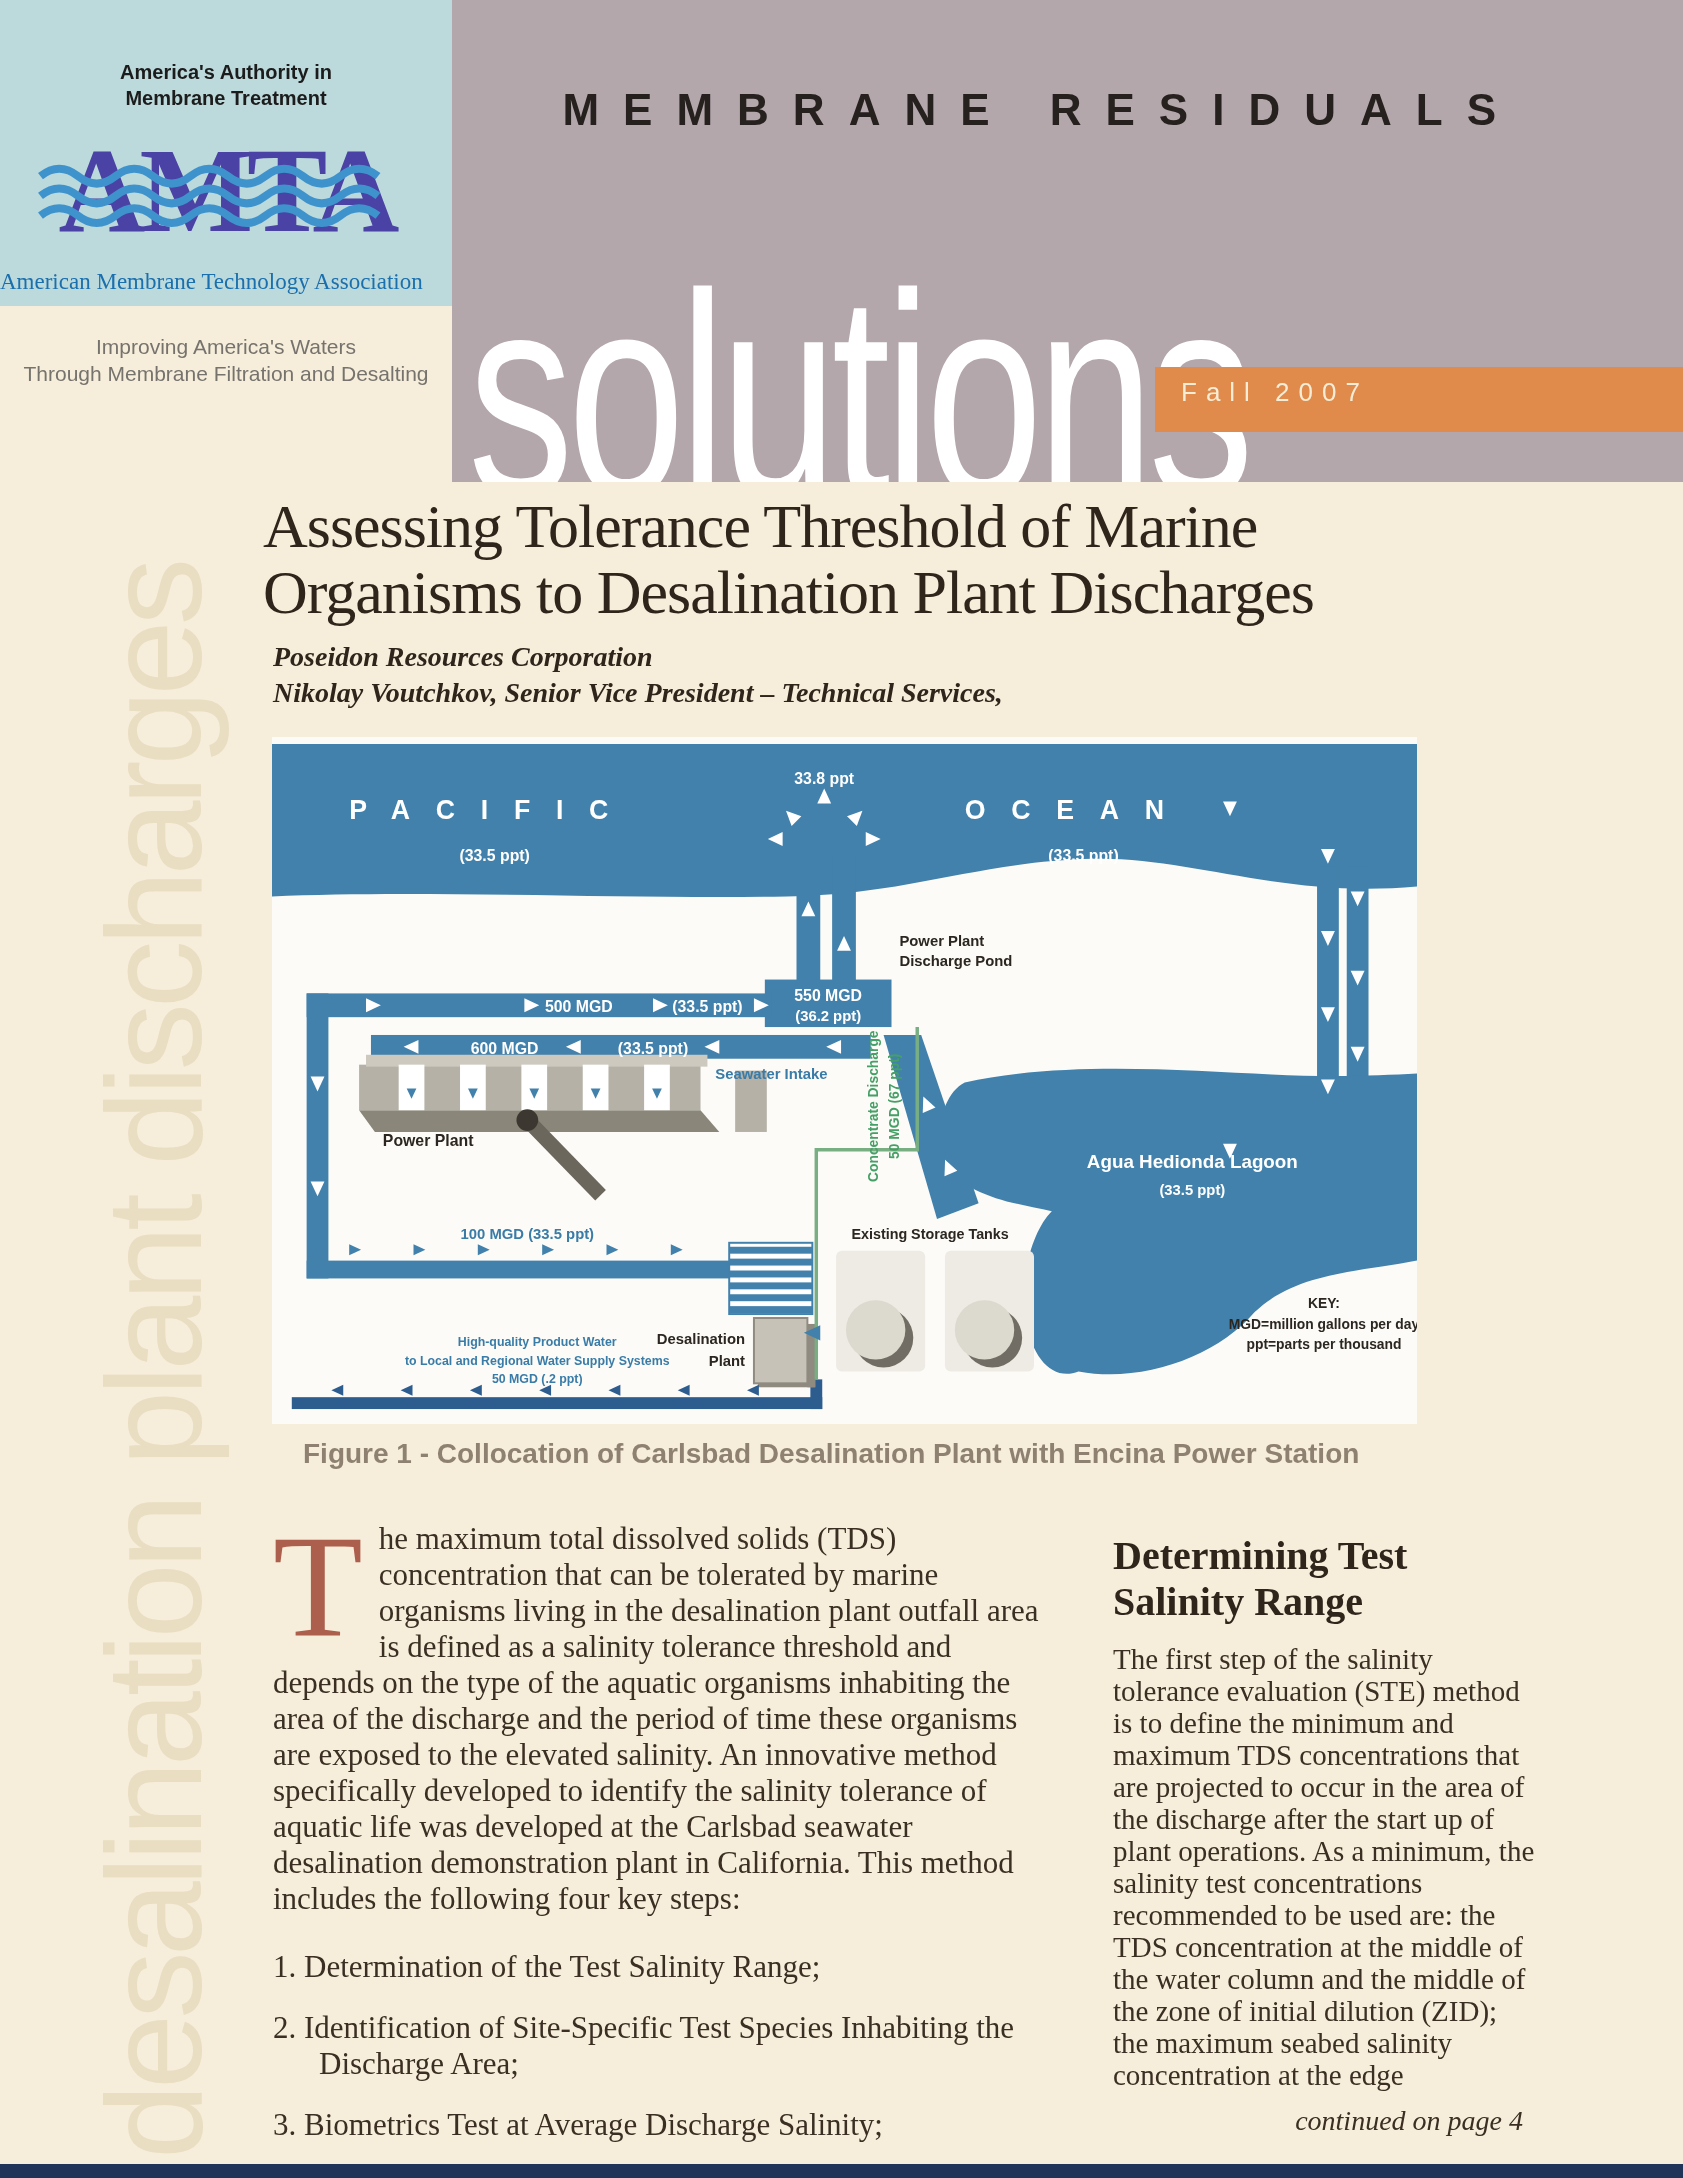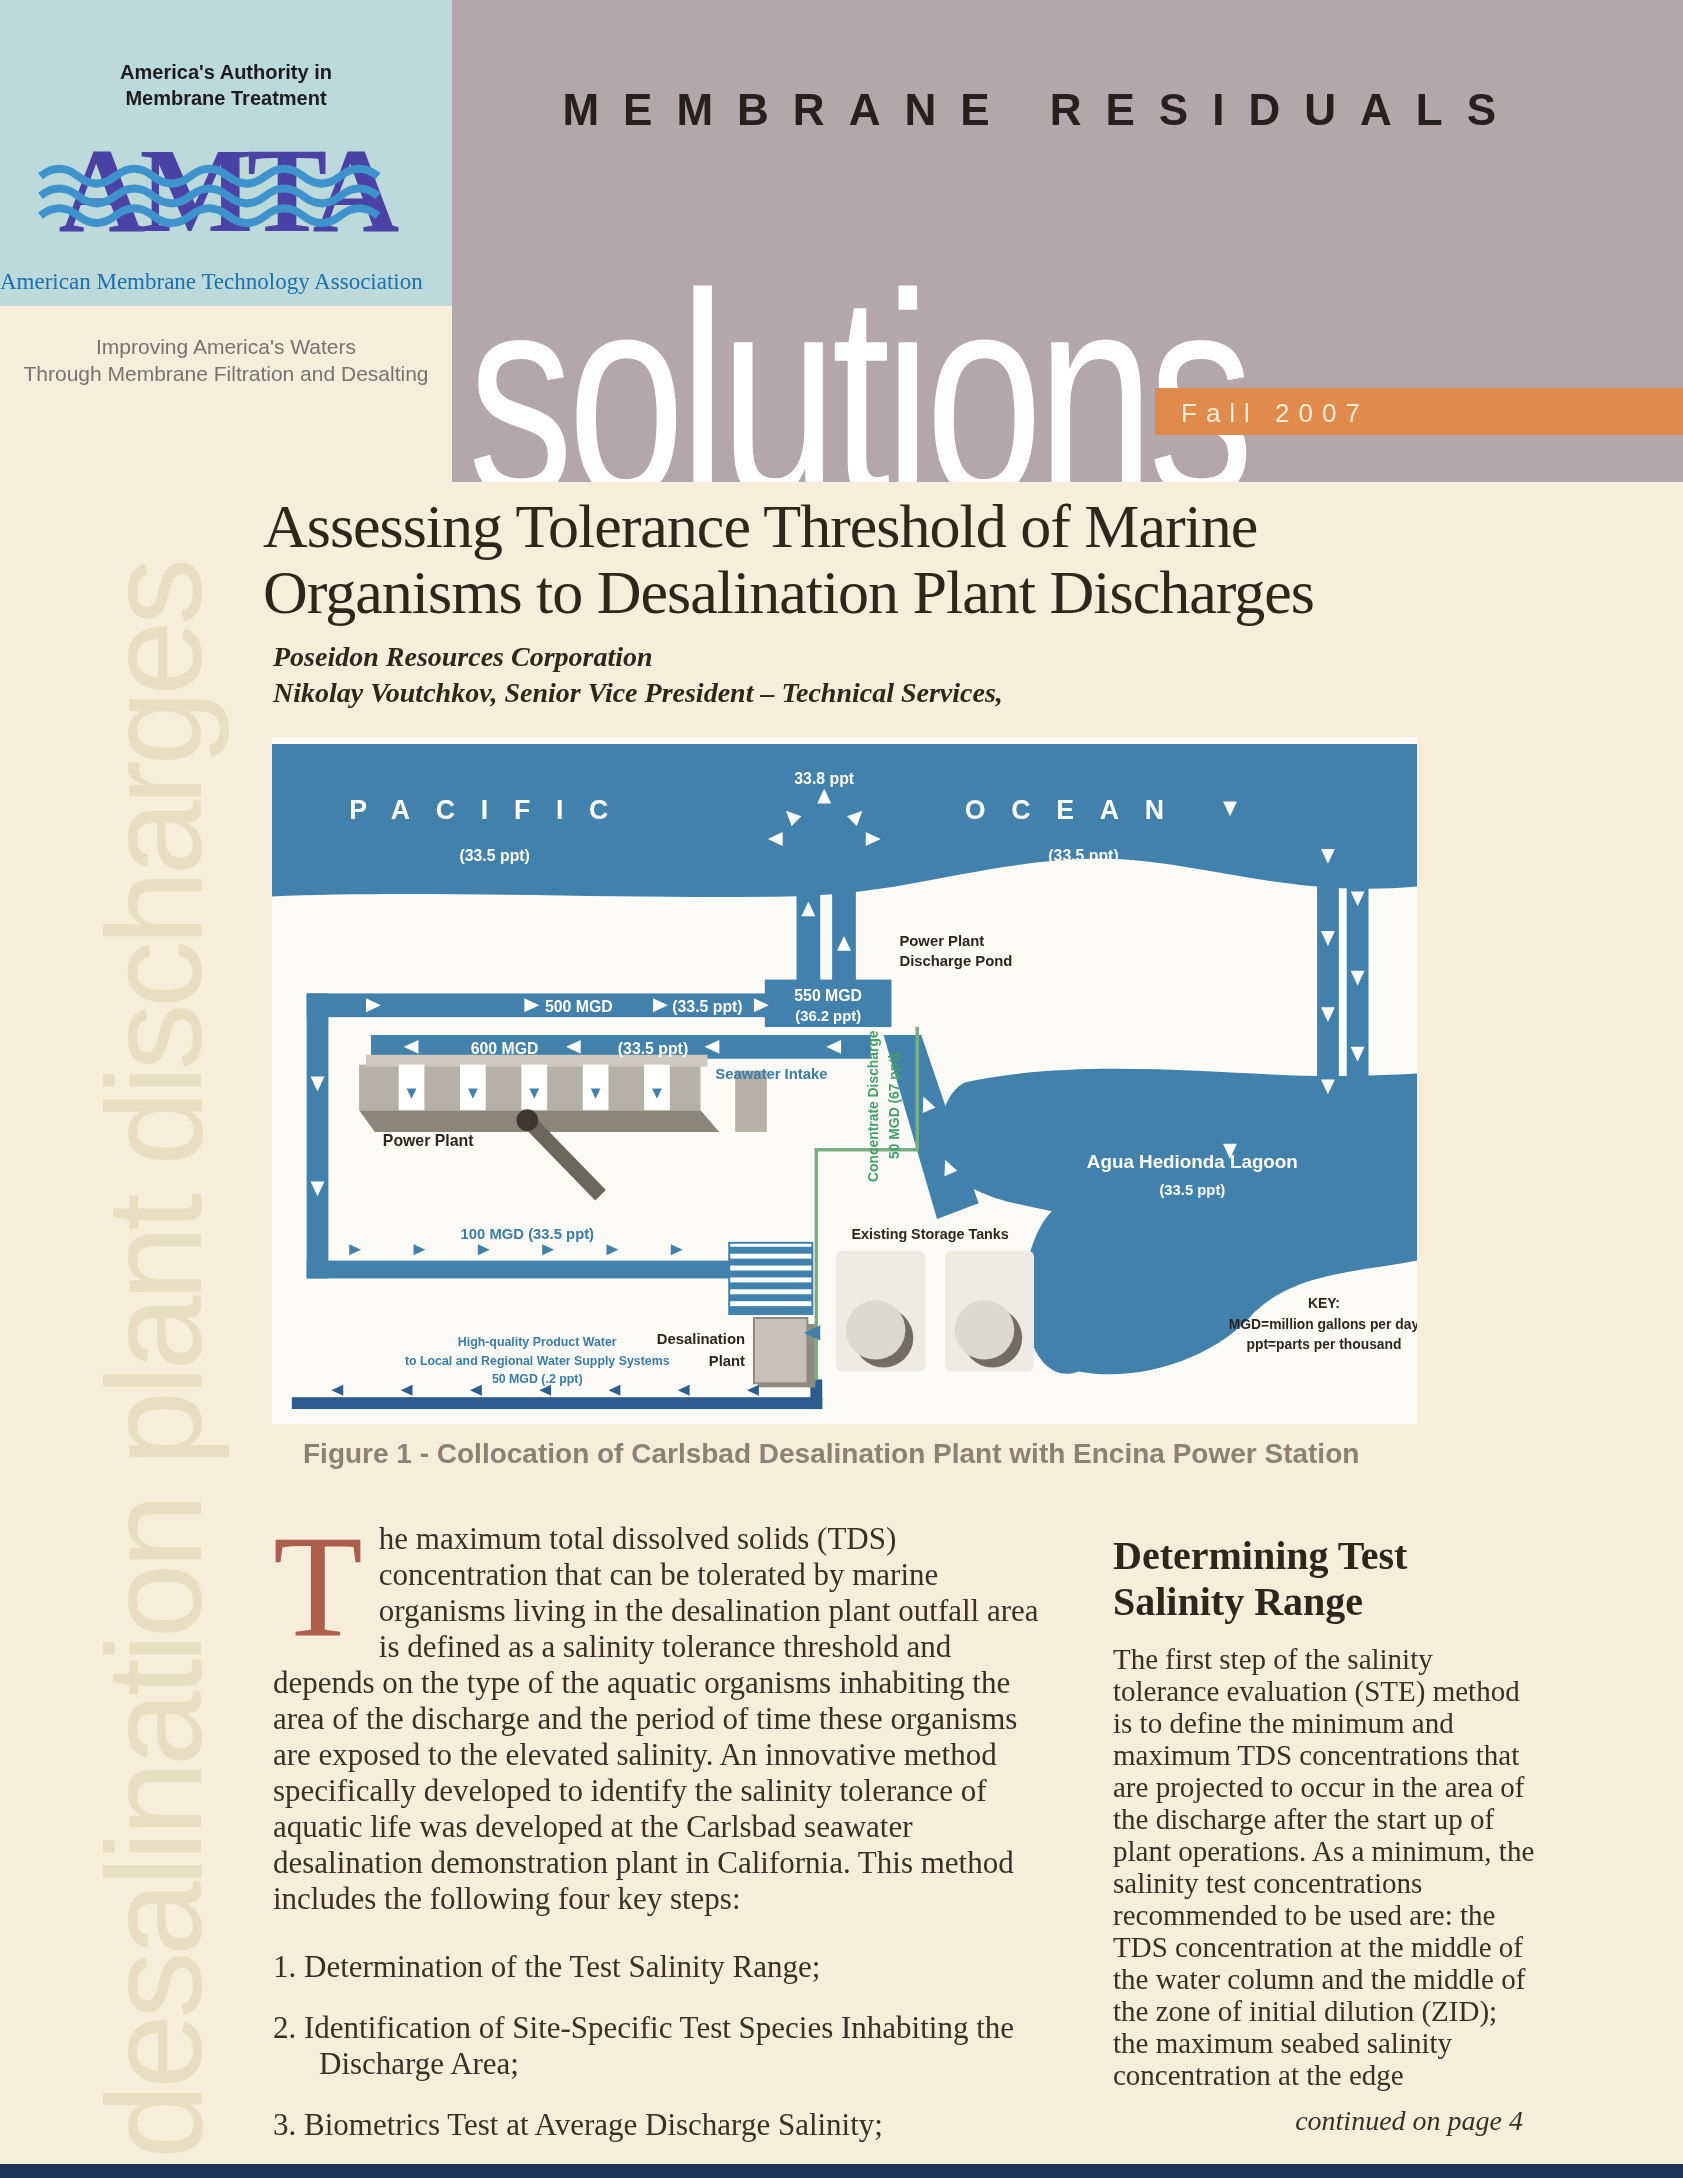--- a/index.html
+++ b/index.html
@@ -15,21 +15,21 @@
            font-family:"Liberation Serif",serif;font-size:23px;color:#1a6fae;}
   .subtitle{position:absolute;left:0;top:317px;width:452px;text-align:center;
             font-family:"Liberation Sans",sans-serif;font-size:21px;line-height:27px;color:#76736e;margin-top:16px;}
 
   .banner{position:absolute;left:452px;top:0;width:1231px;height:482px;background:#b3a7ac;overflow:hidden;}
   .kicker{position:absolute;right:163px;top:85px;white-space:nowrap;
           font-family:"Liberation Sans",sans-serif;font-weight:bold;font-size:44px;letter-spacing:24px;color:#26211f;}
   .wordmark{position:absolute;left:16px;bottom:-57px;white-space:nowrap;
             font-family:"Liberation Sans",sans-serif;font-weight:400;font-size:289px;line-height:1;
             letter-spacing:-8px;color:#ffffff;transform:scaleX(0.73);transform-origin:left bottom;}
-  .issue-bar{position:absolute;left:1155px;top:388px;width:528px;height:47px;background:#e08b4b;}
+  .issue-bar{position:absolute;left:1155px;top:367px;width:528px;height:65px;background:#e08b4b;}
   .issue-label{position:absolute;left:26px;top:0;height:51px;line-height:51px;
                font-family:"Liberation Sans",sans-serif;font-size:26px;letter-spacing:9px;color:#f7edd6;}
 
   
   .vtext{position:absolute;left:77px;top:329px;width:156px;height:1830px;overflow:hidden;
          writing-mode:vertical-rl;transform:rotate(180deg);
          font-family:"Liberation Sans",sans-serif;font-size:135px;letter-spacing:-5px;
          line-height:156px;color:#e9ddc2;white-space:nowrap;}
 
   

